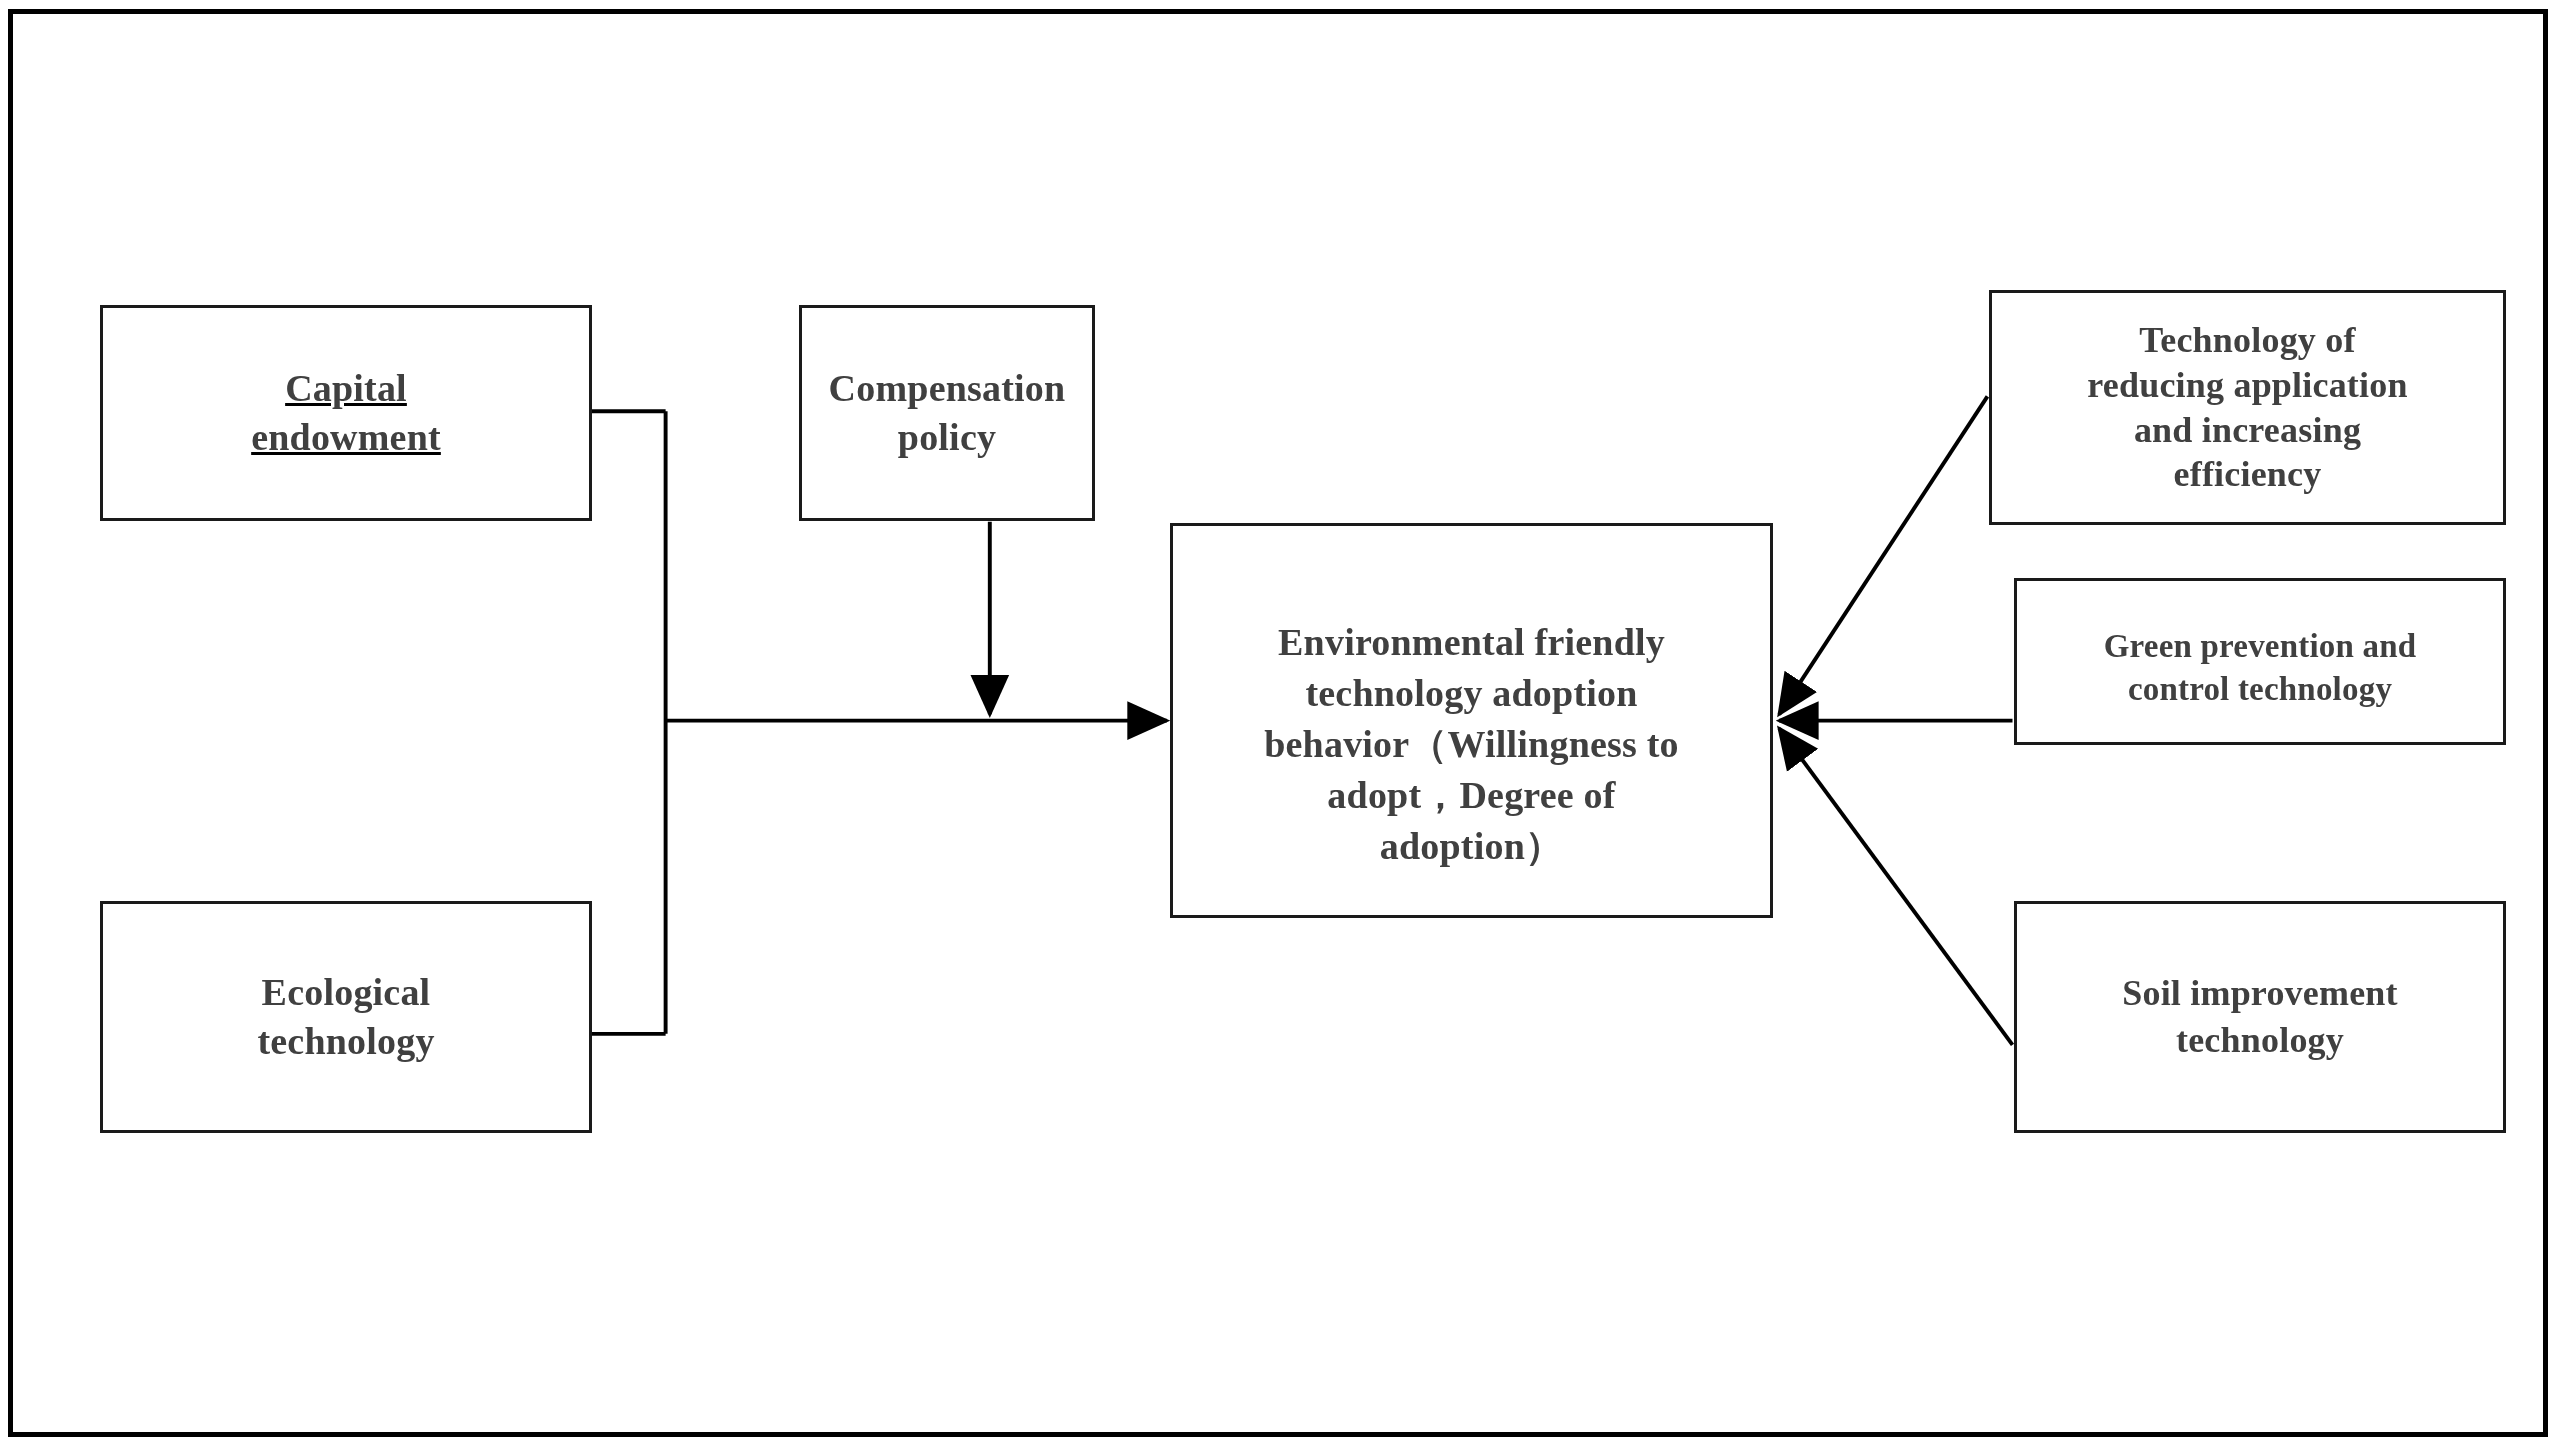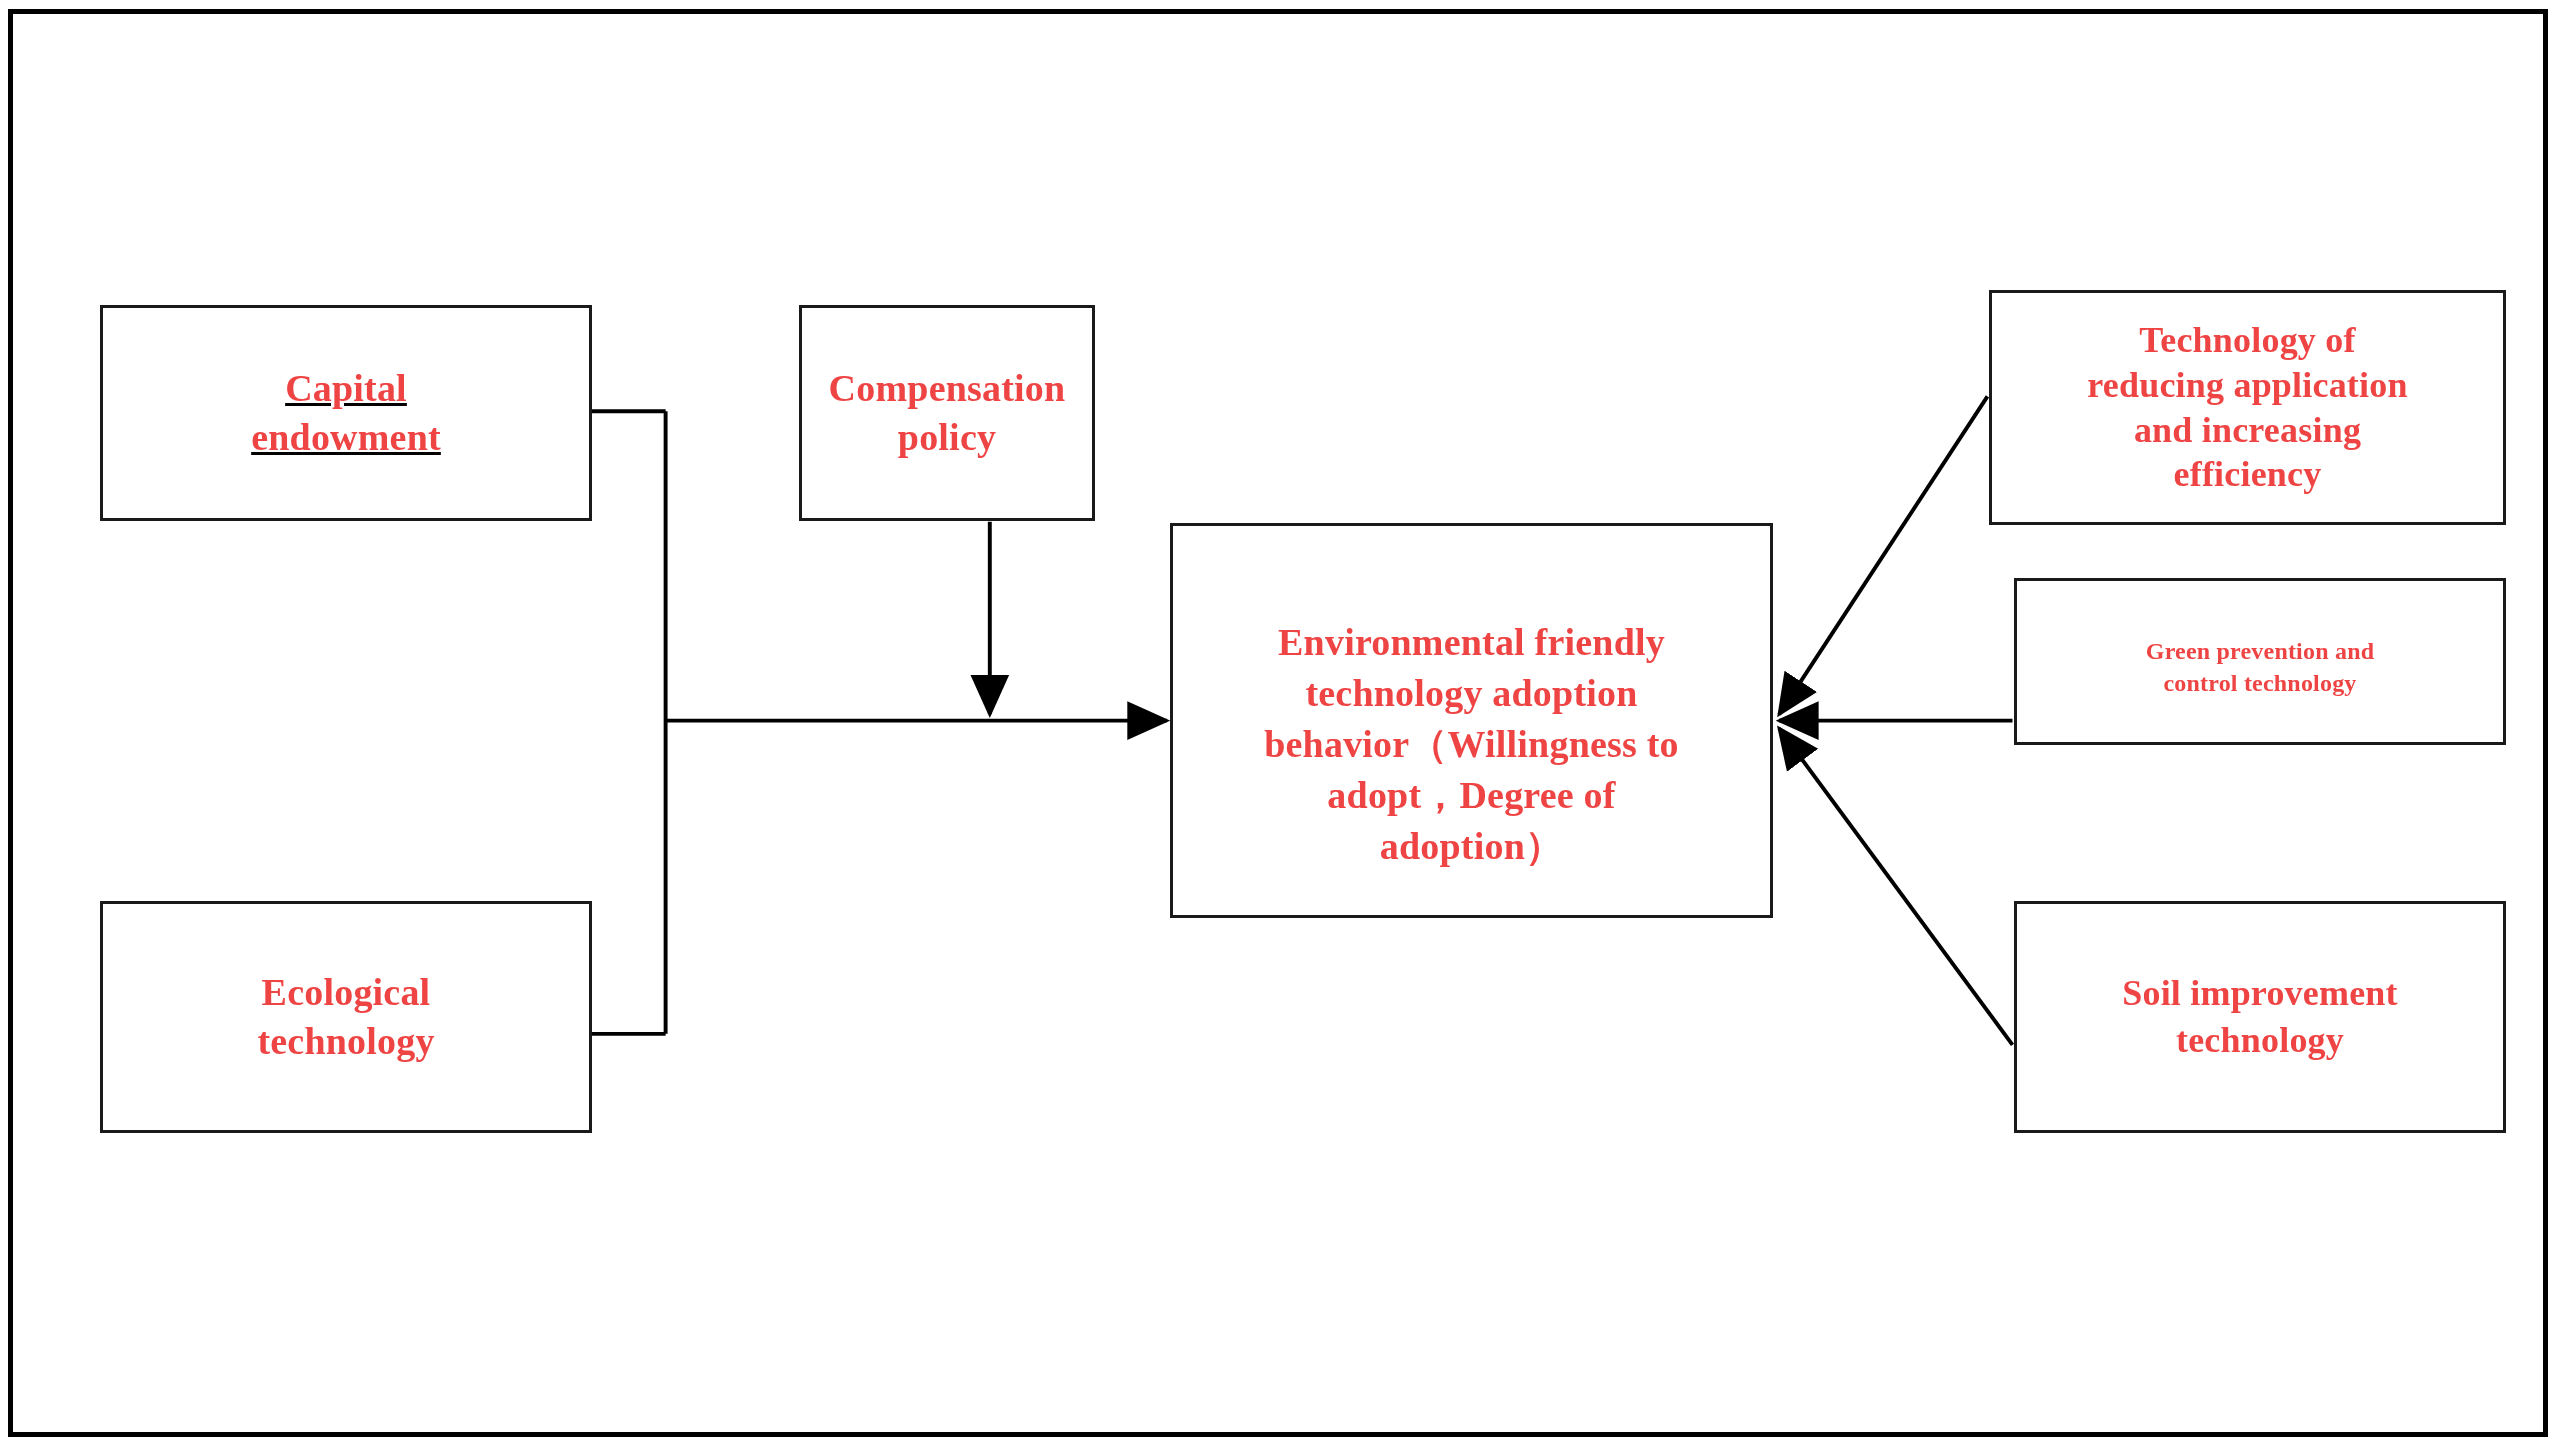--- a/index.html
+++ b/index.html
@@ -43,21 +43,21 @@
     background: #ffffff;
     display: flex;
     align-items: center;
     justify-content: center;
     text-align: center;
     padding: 4.7px 11px;
     z-index: 5;
   }
   .node-label {
     font-weight: bold;
-    color: #ef4444;
+    color: #404040;
     line-height: 1.30;
     letter-spacing: 0.2px;
     white-space: pre-line;
   }
   
   #node-capital-endowment {
     left: 100px; top: 305px; width: 492px; height: 216px; text-decoration: underline;
   }
   #node-capital-endowment .node-label { font-size: 38px; }
 
@@ -77,21 +77,21 @@
   #node-adoption-behavior .node-label { font-size: 38px; line-height: 1.34; margin-top: 48px; }
 
   #node-reducing-application {
     left: 1989px; top: 290px; width: 517px; height: 235px;
   }
   #node-reducing-application .node-label { font-size: 36px; line-height: 1.24; }
 
   #node-green-prevention {
     left: 2014px; top: 578px; width: 492px; height: 167px;
   }
-  #node-green-prevention .node-label { font-size: 24px; margin-top: 12px; }
+  #node-green-prevention .node-label { font-size: 33px; margin-top: 12px; }
 
   #node-soil-improvement {
     left: 2014px; top: 901px; width: 492px; height: 232px;
   }
   #node-soil-improvement .node-label { font-size: 36px; }
 </style>
 </head>
 <body>
 
 <div id="canvas">

